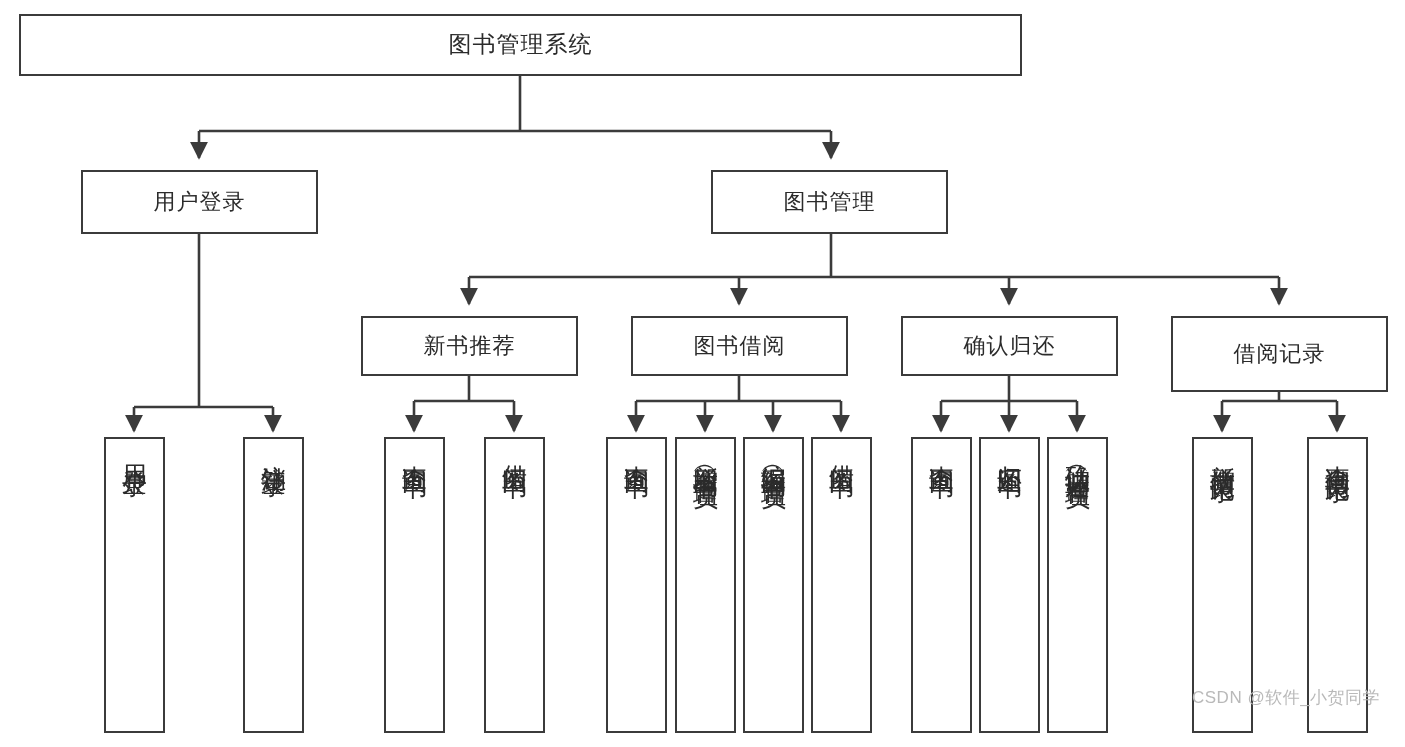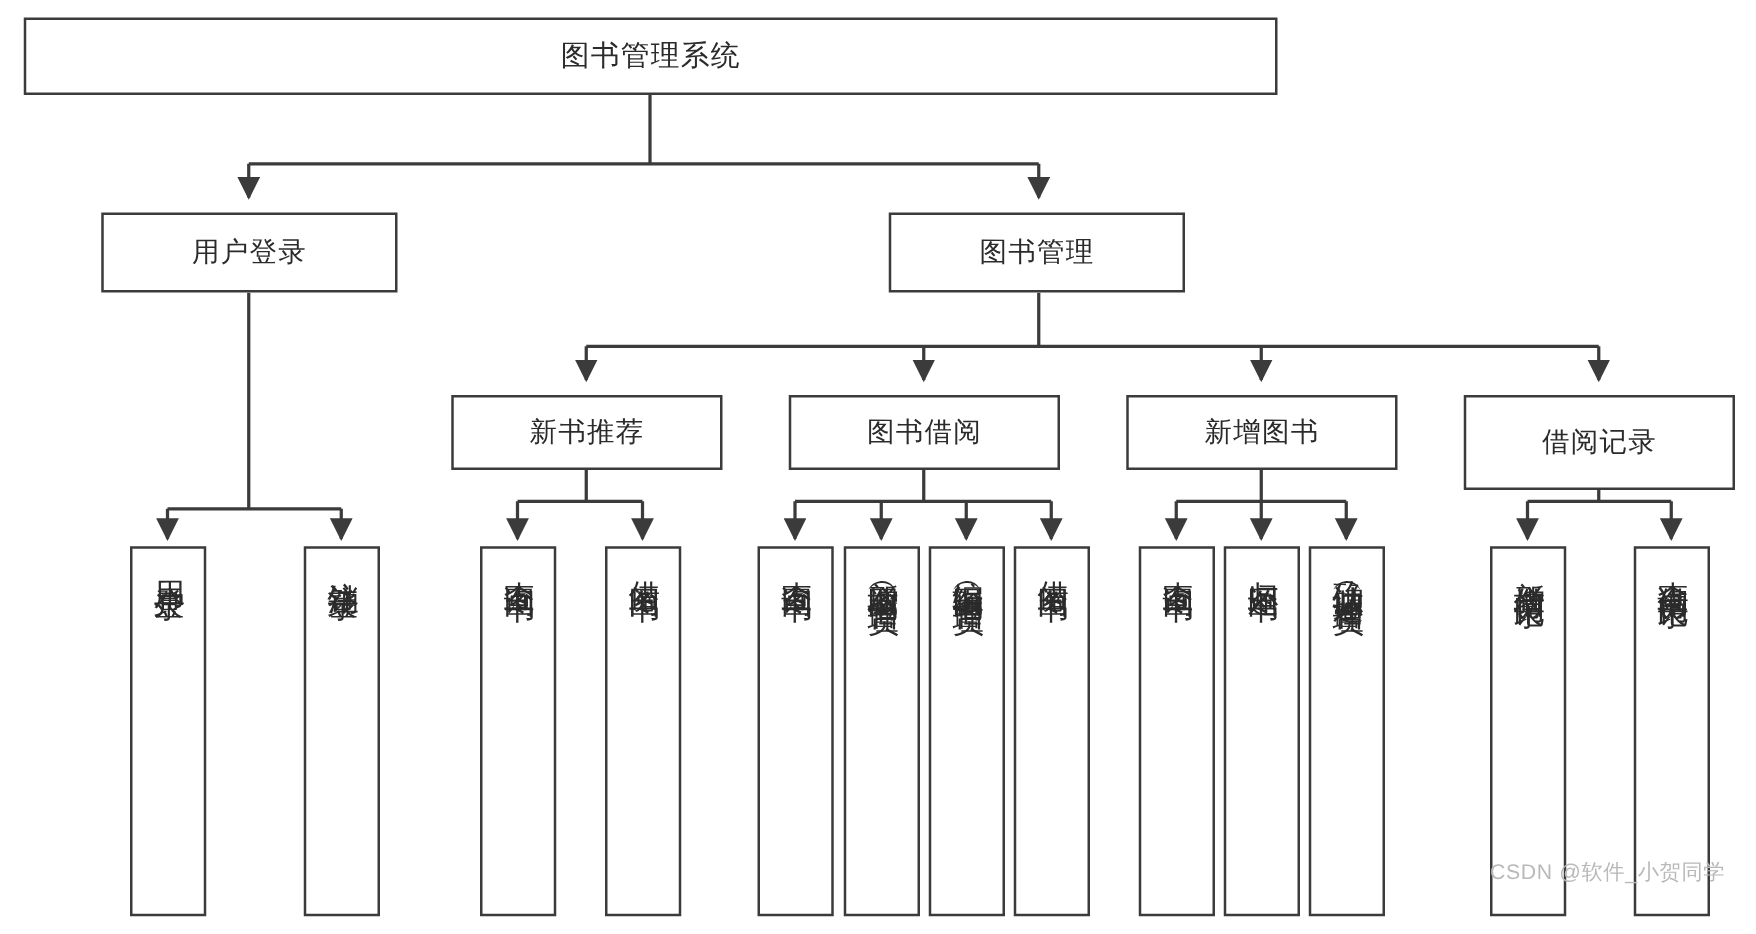--- a/index.html
+++ b/index.html
@@ -139,21 +139,21 @@
 
   <div class="node horiz" style="left:361px; top:316px; width:217px; height:60px;">
     <span class="label">新书推荐</span>
   </div>
 
   <div class="node horiz" style="left:631px; top:316px; width:217px; height:60px;">
     <span class="label">图书借阅</span>
   </div>
 
   <div class="node horiz" style="left:901px; top:316px; width:217px; height:60px;">
-    <span class="label">新增图书</span>
+    <span class="label">确认归还</span>
   </div>
 
   <div class="node horiz" style="left:1171px; top:316px; width:217px; height:76px;">
     <span class="label">借阅记录</span>
   </div>
 
   <div class="node vert" style="left:104px; top:437px; width:61px; height:296px;">
     <span class="label">用户登录</span>
   </div>
 

